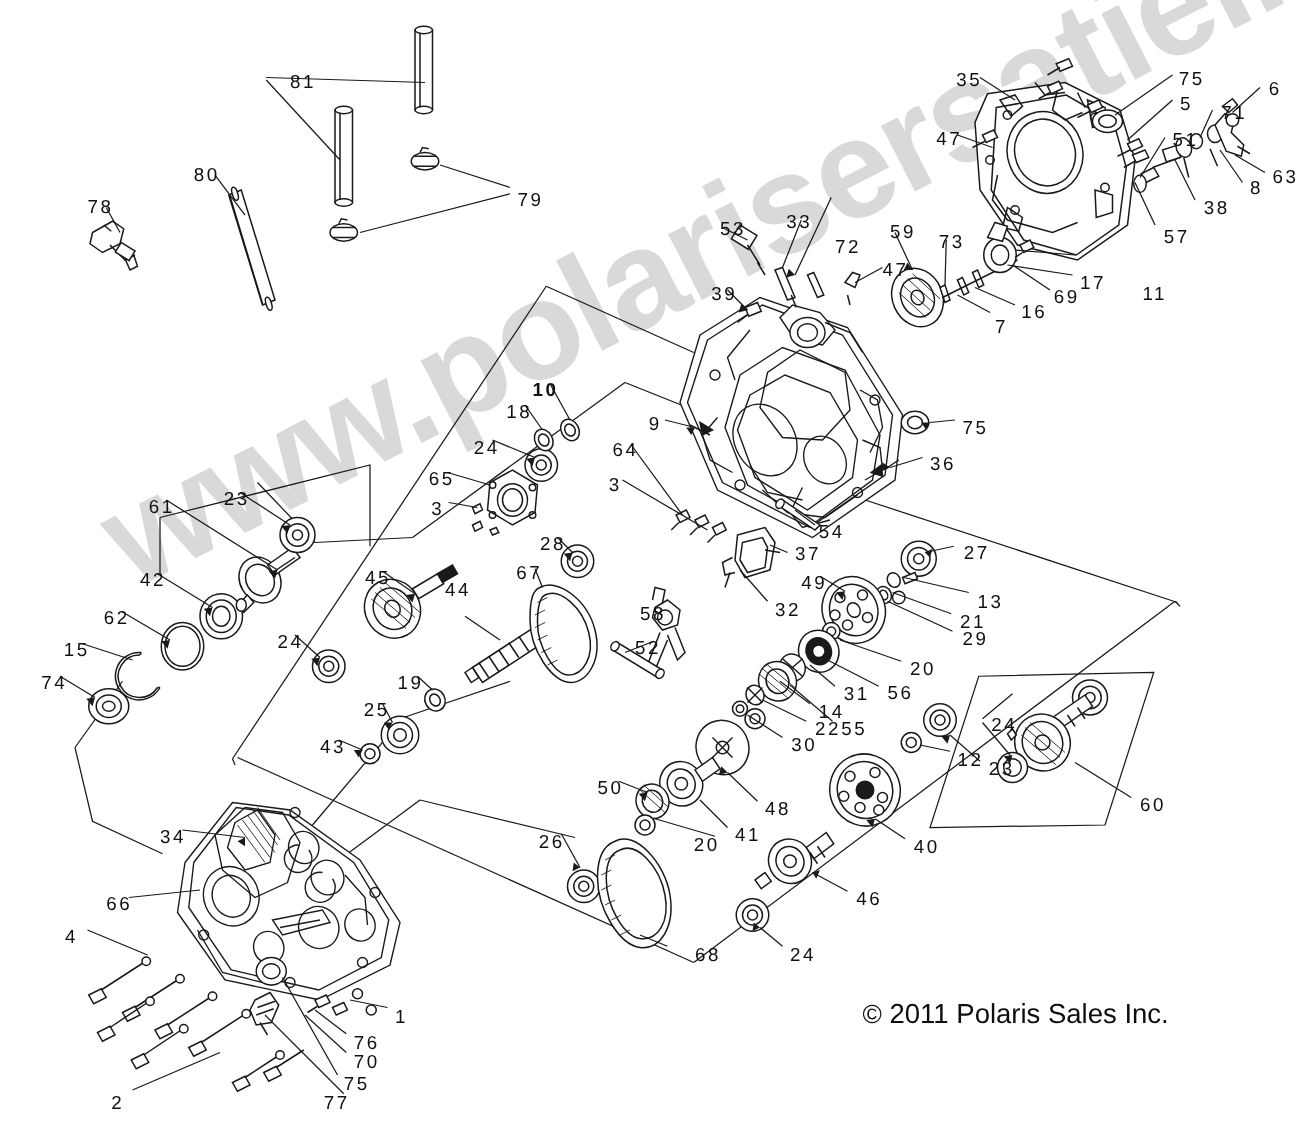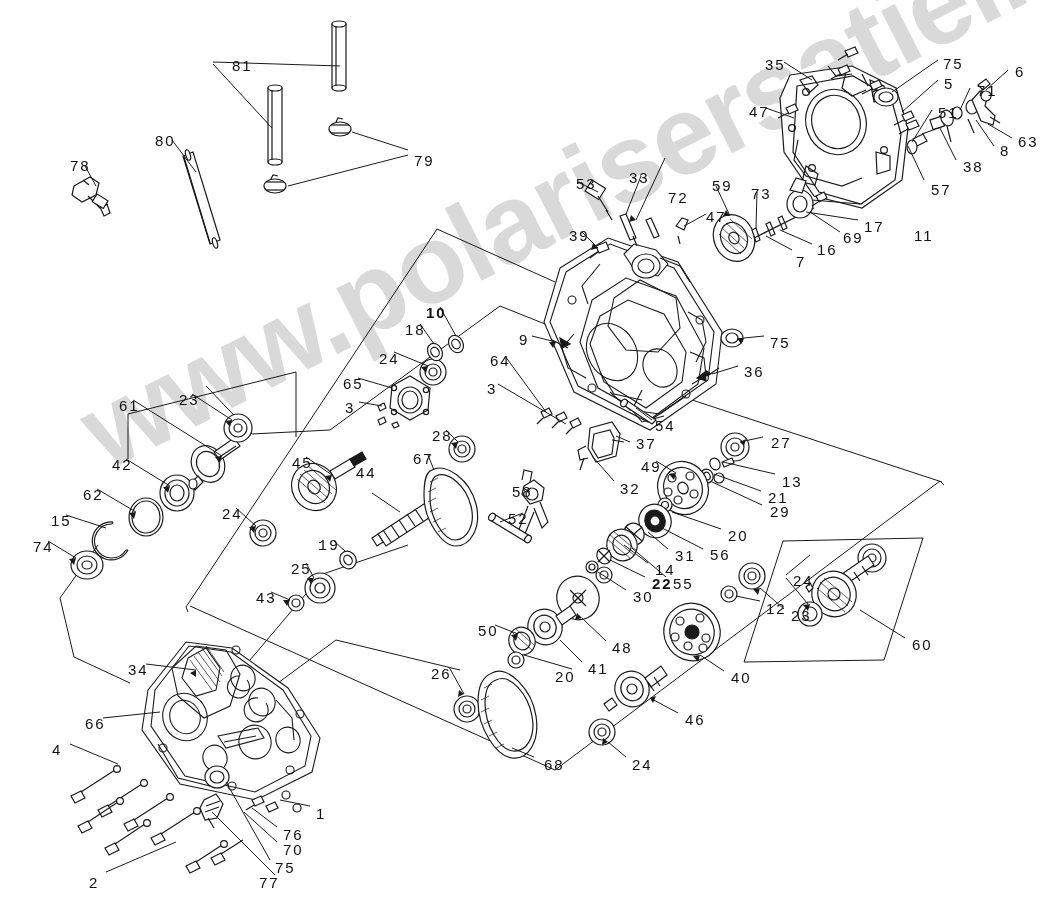--- a/index.html
+++ b/index.html
@@ -825,25 +825,25 @@
       <div class="cal" style="left: 519px; top: 332px;">9</div>
       <div class="cal" style="left: 426px; top: 305px; font-weight: bold;">10</div>
       <div class="cal" style="left: 914px; top: 200px; margin-top: 28px;">11</div>
       <div class="cal" style="left: 766px; top: 601px;">12</div>
       <div class="cal" style="left: 782px; top: 474px;">13</div>
       <div class="cal" style="left: 655px; top: 562px;">14</div>
       <div class="cal" style="left: 51px; top: 513px;">15</div>
       <div class="cal" style="left: 817px; top: 242px;">16</div>
       <div class="cal" style="left: 864px; top: 219px;">17</div>
       <div class="cal" style="left: 405px; top: 322px;">18</div>
-      <div class="cal" style="left: 318px; top: 539px; font-family: Liberation Mono, monospace;">19</div>
+      <div class="cal" style="left: 318px; top: 539px;">19</div>
       <div class="cal" style="left: 728px; top: 528px;">20</div>
       <div class="cal" style="left: 555px; top: 669px;">20</div>
       <div class="cal" style="left: 768px; top: 490px;">21</div>
-      <div class="cal" style="left: 652px; top: 576px; font-weight: bold;">22</div>
+      <div class="cal" style="left: 652px; top: 576px;">22</div>
       <div class="cal" style="left: 179px; top: 392px;">23</div>
       <div class="cal" style="left: 791px; top: 608px;">23</div>
       <div class="cal" style="left: 379px; top: 351px;">24</div>
       <div class="cal" style="left: 222px; top: 506px;">24</div>
       <div class="cal" style="left: 632px; top: 757px;">24</div>
       <div class="cal" style="left: 793px; top: 573px;">24</div>
       <div class="cal" style="left: 291px; top: 561px;">25</div>
       <div class="cal" style="left: 431px; top: 666px;">26</div>
       <div class="cal" style="left: 771px; top: 435px;">27</div>
       <div class="cal" style="left: 432px; top: 428px;">28</div>
@@ -880,32 +880,36 @@
       <div class="cal" style="left: 512px; top: 484px;">58</div>
       <div class="cal" style="left: 712px; top: 178px;">59</div>
       <div class="cal" style="left: 912px; top: 637px;">60</div>
       <div class="cal" style="left: 119px; top: 398px;">61</div>
       <div class="cal" style="left: 83px; top: 487px;">62</div>
       <div class="cal" style="left: 1018px; top: 134px;">63</div>
       <div class="cal" style="left: 490px; top: 353px;">64</div>
       <div class="cal" style="left: 343px; top: 376px;">65</div>
       <div class="cal" style="left: 85px; top: 716px;">66</div>
       <div class="cal" style="left: 413px; top: 451px;">67</div>
-      <div class="cal" style="left: 544px; top: 757px;">68</div>
+      <div class="cal" style="left: 556px; top: 757px;">68</div>
       <div class="cal" style="left: 843px; top: 230px;">69</div>
       <div class="cal" style="left: 283px; top: 842px;">70</div>
       <div class="cal" style="left: 977px; top: 83px;">71</div>
       <div class="cal" style="left: 668px; top: 152px; margin-top: 38px;">72</div>
       <div class="cal" style="left: 751px; top: 186px;">73</div>
       <div class="cal" style="left: 33px; top: 539px;">74</div>
       <div class="cal" style="left: 943px; top: 56px;">75</div>
       <div class="cal" style="left: 770px; top: 335px;">75</div>
       <div class="cal" style="left: 275px; top: 860px;">75</div>
       <div class="cal" style="left: 283px; top: 827px;">76</div>
       <div class="cal" style="left: 259px; top: 875px;">77</div>
       <div class="cal" style="left: 70px; top: 158px;">78</div>
       <div class="cal" style="left: 414px; top: 153px;">79</div>
       <div class="cal" style="left: 155px; top: 133px;">80</div>
       <div class="cal" style="left: 192px; top: 58px; margin-left: 40px;">81</div>
     </div>
 
+  <div class="copy">
+    <span class="cmark">©</span>
+    <span>2011 Polaris Sales Inc.</span>
+  </div>
 
 </div>
 
 </body></html>

